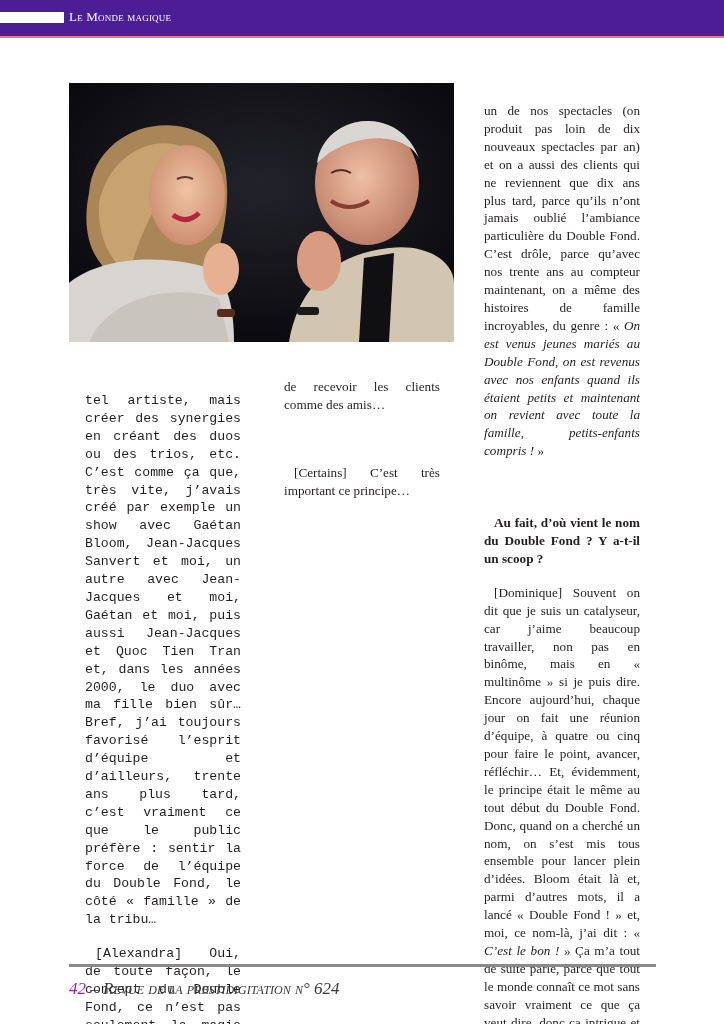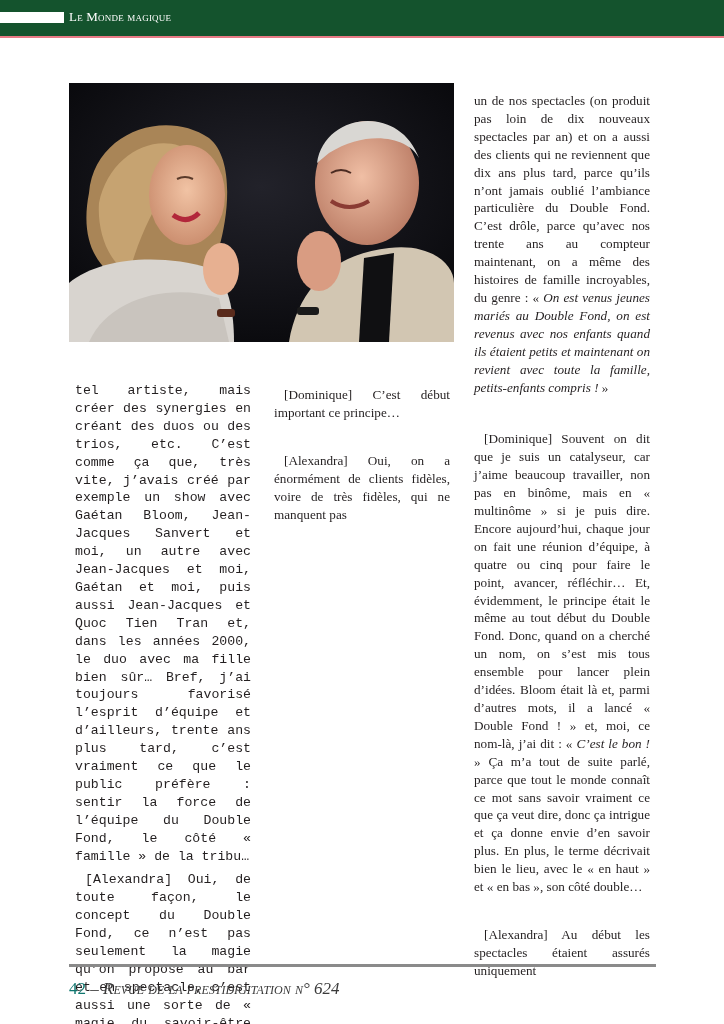--- a/index.html
+++ b/index.html
@@ -3,53 +3,53 @@
 <meta charset="utf-8">
 <style>
   html, body { margin: 0; padding: 0; }
   body {
     width: 724px; height: 1024px; position: relative; overflow: hidden;
     background: #ffffff; color: #231f20;
     font-family: "Liberation Serif", "DejaVu Serif", serif;
   }
   .header-band {
     position: absolute; left: 0; top: 0; width: 724px; height: 38px;
-    background: #14532d;
+    background: #4c1d95;
   }
   .header-band::after {
     content: ""; position: absolute; left: 0; right: 0; bottom: 0; height: 2px; background: #e97a85;
   }
   .header-white-bar {
     position: absolute; left: 0; top: 12px; width: 64px; height: 11px; background: #ffffff;
   }
   .header-title {
     position: absolute; left: 69px; top: 10px; color: #ffffff;
     font-size: 13px; font-variant: small-caps; letter-spacing: 0.2px; line-height: 14px;
   }
   .photo {
     position: absolute; left: 69px; top: 83px; width: 385px; height: 259px;
     background: radial-gradient(ellipse at 55% 40%, #1c1c22 0%, #0e0e12 60%, #060608 100%);
     overflow: hidden;
   }
   .col {
     position: absolute; width: 188px;
     font-size: 13.2px; line-height: 17.9px; text-align: justify; hyphens: auto;
   }
-  .col p { margin: 6px; text-indent: 0; }
+  .col p { margin: 16px; text-indent: 0; }
   .col p.ind { text-indent: 10px; }
   .col p.q { font-weight: bold; text-indent: 10px; }
   .col .gap { height: 18px; }
   em { font-style: italic; }
   .footer-rule {
     position: absolute; left: 69px; top: 964px; width: 587px; height: 3px; background: #8a8a8a;
   }
   .footer {
     position: absolute; left: 69px; top: 979px; font-size: 17px; color: #3a3a3a; line-height: 20px;
   }
-  .footer .pagenum { color: #0f766e; }
+  .footer .pagenum { color: #a21caf; font-style: italic; }
   .footer .sc { font-variant: small-caps; font-style: italic; }
 </style>
 </head>
 <body>
 
 <div class="header-band">
   <div class="header-white-bar"></div>
   <div class="header-title">Le Monde magique</div>
 </div>
 
@@ -96,29 +96,30 @@
     <rect x="228" y="224" width="22" height="8" rx="3" fill="#1a1a1a"></rect>
   </svg>
 </div>
 
 <div class="col" style="left:69px; top:376px;font-family:Liberation Mono, monospace;">
   <p>tel artiste, mais créer des synergies en créant des duos ou des trios, etc. C’est comme ça que, très vite, j’avais créé par exemple un show avec Gaétan Bloom, Jean-Jacques Sanvert et moi, un autre avec Jean-Jacques et moi, Gaétan et moi, puis aussi Jean-Jacques et Quoc Tien Tran et, dans les années 2000, le duo avec ma fille bien sûr… Bref, j’ai toujours favorisé l’esprit d’équipe et d’ailleurs, trente ans plus tard, c’est vraiment ce que le public préfère : sentir la force de l’équipe du Double Fond, le côté « famille » de la tribu…</p>
   <p class="ind">[Alexandra] Oui, de toute façon, le concept du Double Fond, ce n’est pas seulement la magie qu’on propose au bar et en spectacle, c’est aussi une sorte de « magie du savoir-être », du moins on essaye ! Car on aime recevoir les clients comme s’ils étaient de la famille, comme nous les recevrions chez nous… D’ailleurs, c’est chez nous ! Souvent, à Paris notamment (les touristes s’en plaignent les premiers) les gens ne sont pas forcément agréables. L’accueil laisse toujours à désirer. Nous, on ne se force pas, on est contents, c’est notre endroit, c’est notre vie et rien n’est plus important que</p>
 </div>
 
 <div class="col" style="left:268px; top:362px;">
+  <p>de recevoir les clients comme des amis…</p>
   <div class="gap"></div>
-  <p class="ind">[Dominique] C’est début important ce principe…</p>
+  <p class="ind">[Certains] C’est très important ce principe…</p>
   <div class="gap"></div>
-  <p class="ind">[Alexandra] Oui, on a énormément de clients fidèles, voire de très fidèles, qui ne manquent pas</p>
 </div>
 
 <div class="col" style="left:468px; top:86px;">
   <p><span>un de nos spectacles (on produit pas loin de dix nouveaux spectacles par an) et on a aussi des clients qui ne reviennent que dix ans plus tard, parce qu’ils n’ont jamais oublié l’ambiance particulière du Double Fond. C’est drôle, parce qu’avec nos trente ans au compteur maintenant, on a même des histoires de famille incroyables, du genre : « </span><em>On est venus jeunes mariés au Double Fond, on est revenus avec nos enfants quand ils étaient petits et maintenant on revient avec toute la famille, petits-enfants compris !</em><span> »</span></p>
   <div class="gap" style="height:22px"></div>
+  <p class="q">Au fait, d’où vient le nom du Double Fond ? Y a-t-il un scoop ?</p>
   <p class="ind"><span>[Dominique] Souvent on dit que je suis un catalyseur, car j’aime beaucoup travailler, non pas en binôme, mais en « multinôme » si je puis dire. Encore aujourd’hui, chaque jour on fait une réunion d’équipe, à quatre ou cinq pour faire le point, avancer, réfléchir… Et, évidemment, le principe était le même au tout début du Double Fond. Donc, quand on a cherché un nom, on s’est mis tous ensemble pour lancer plein d’idées. Bloom était là et, parmi d’autres mots, il a lancé « Double Fond ! » et, moi, ce nom-là, j’ai dit : « </span><em>C’est le bon !</em><span> » Ça m’a tout de suite parlé, parce que tout le monde connaît ce mot sans savoir vraiment ce que ça veut dire, donc ça intrigue et ça donne envie d’en savoir plus. En plus, le terme décrivait bien le lieu, avec le « en haut » et « en bas », son côté double…</span></p>
   <div class="gap"></div>
   <p class="ind">[Alexandra] Au début les spectacles étaient assurés uniquement</p>
 </div>
 
 <div class="footer-rule"></div>
 <div class="footer">
   <span class="pagenum">42</span><span> – </span><span class="sc">Revue de la prestidigitation n° 624</span>
 </div>
 

